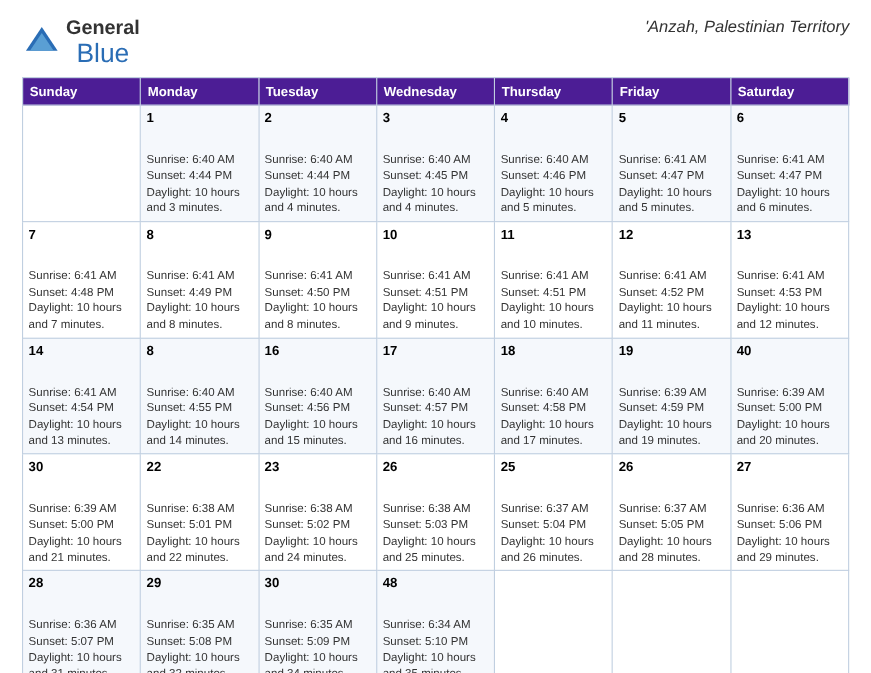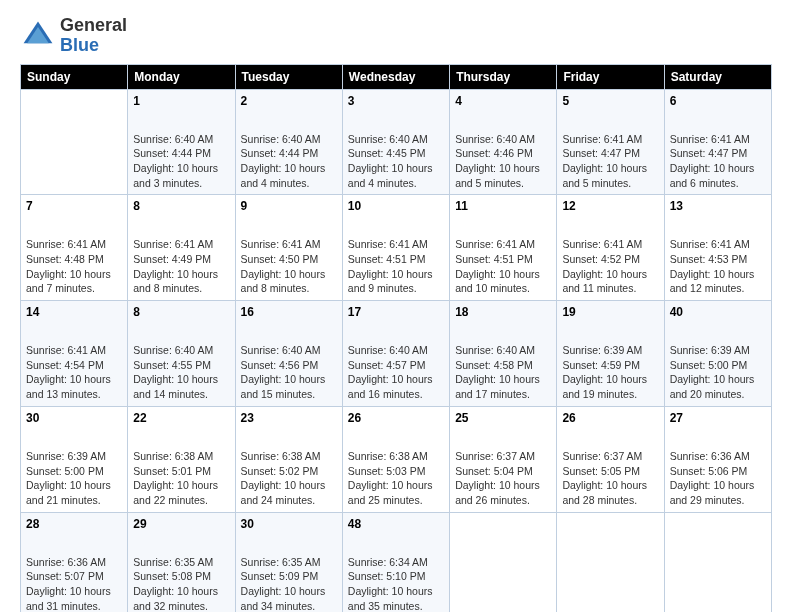--- a/index.html
+++ b/index.html
@@ -32,23 +32,24 @@
       display: flex;
       flex-direction: column;
       line-height: 1.1;
     }
     .logo-general {
       font-size: 18px;
       font-weight: bold;
       color: #333;
     }
     .logo-blue {
-      font-size: 18px;
-      font-weight: bold;
+      font-size: 24px;
+      font-weight: normal;
       color: #2a6db5;
+      text-align: center;
     }
     .logo-icon {
       width: 36px;
       height: 36px;
     }
     .title-section {
       text-align: right;
     }
     .month-title {
       font-size: 32px;
@@ -60,21 +61,21 @@
       color: #333;
       font-style: italic;
     }
     .calendar {
       width: 100%;
       border-collapse: collapse;
       flex: 1;
       font-size: 10.5px;
     }
     .calendar thead tr {
-      background-color: #000000;
+      background-color: #4c1d95;
       color: #fff;
     }
     .calendar thead th {
       padding: 5px 6px;
       text-align: left;
       font-weight: bold;
       font-size: 12px;
       border: 1px solid #c0cfe0;
     }
     .calendar tbody tr {
@@ -117,20 +118,21 @@
       <svg class="logo-icon" viewBox="0 0 40 40" xmlns="http://www.w3.org/2000/svg">
         <polygon points="20,4 36,28 4,28" fill="#2a6db5"></polygon>
         <polygon points="20,10 32,28 8,28" fill="#5a9fd4"></polygon>
       </svg>
       <div class="logo-text">
         <span class="logo-general">General</span>
         <span class="logo-blue">Blue</span>
       </div>
     </div>
     <div class="title-section">
+      <div class="location">'Anzah, Palestinian Territory</div>
     </div>
   </div>
 
   <table class="calendar">
     <thead>
       <tr>
 
       <th>Sunday</th>
           <th>Monday</th>
           <th>Tuesday</th>

